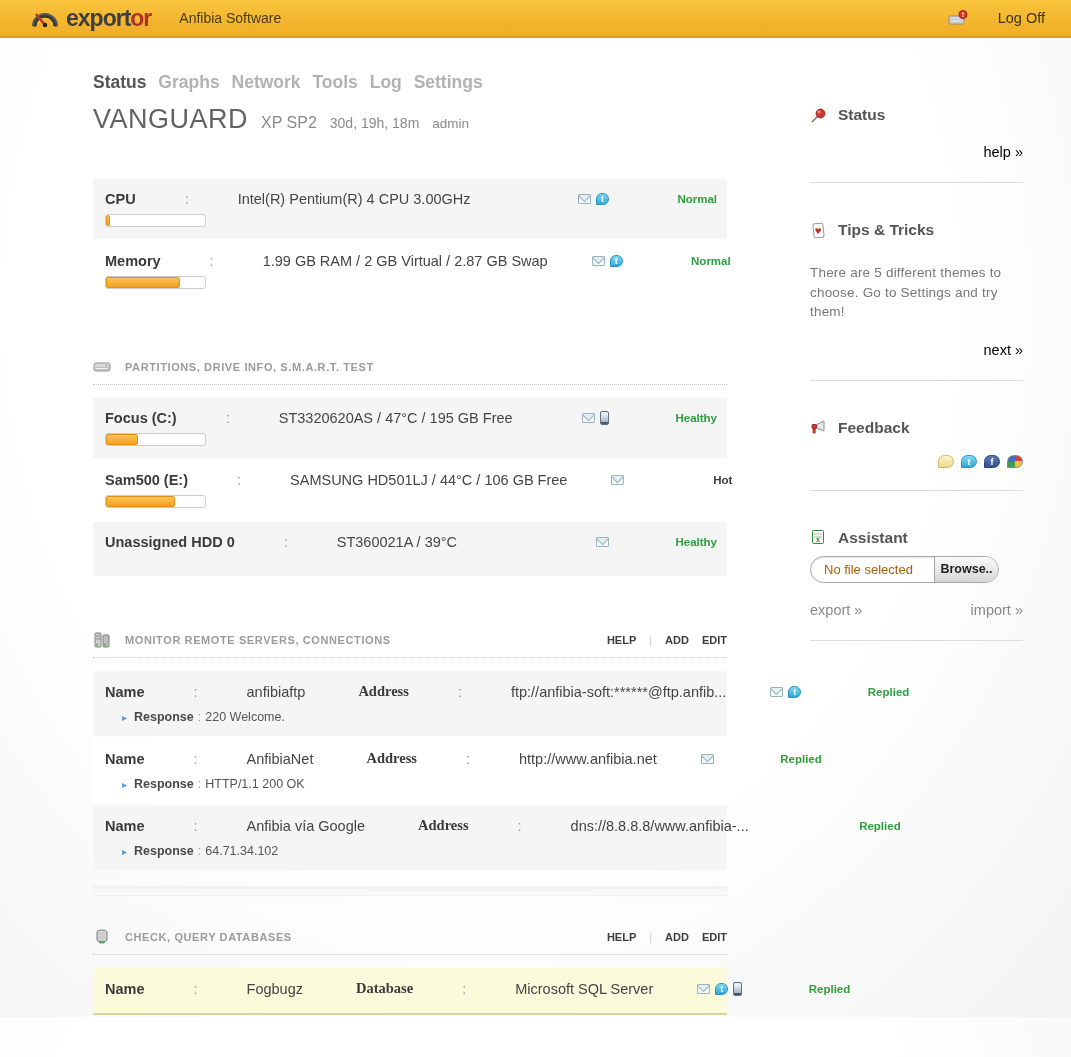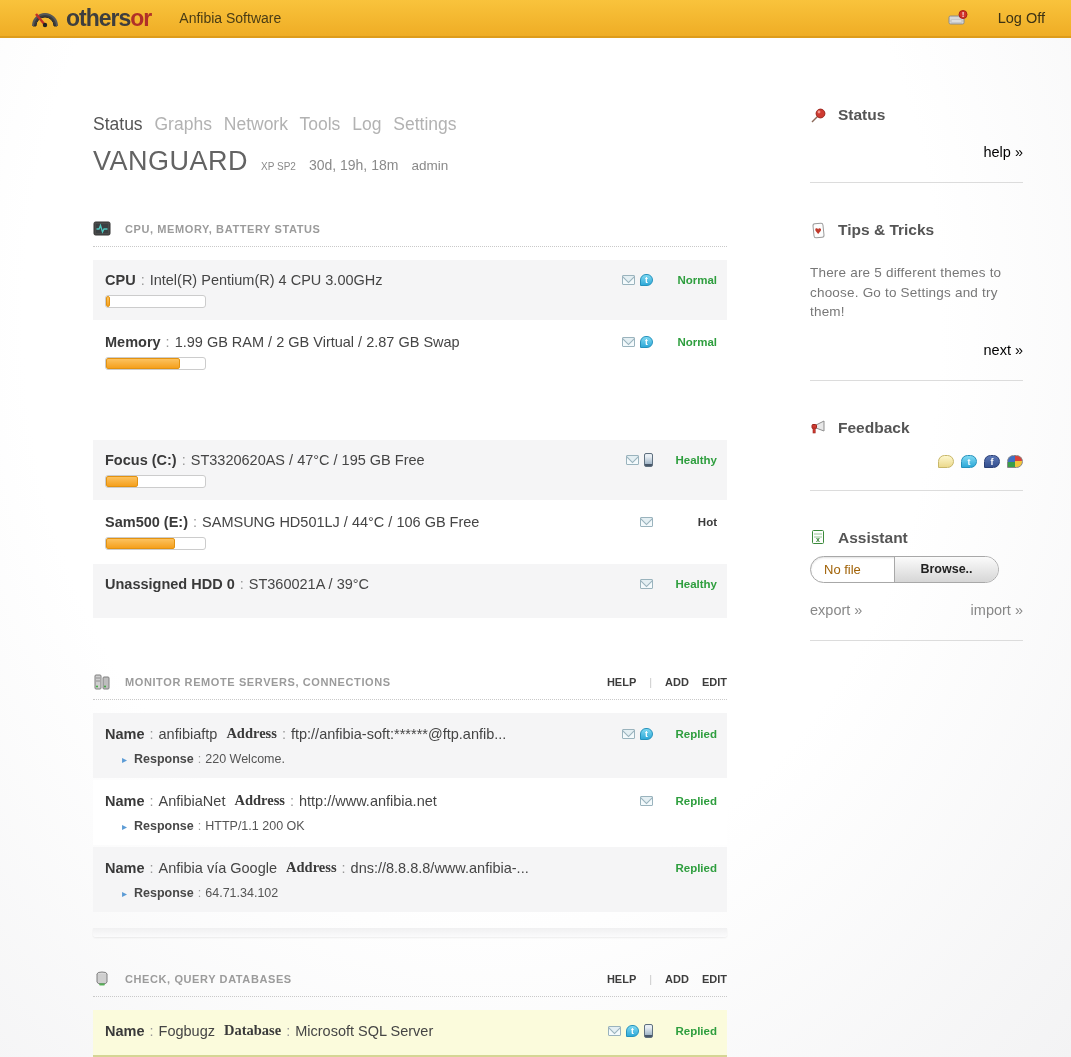--- a/index.html
+++ b/index.html
@@ -22,41 +22,41 @@
   .logo-text .or { color: #b03028; }
   .company { margin-left: 28px; font-size: 14px; color: #4a3c14; }
   .topbar-right { margin-left: auto; display: flex; align-items: center; gap: 30px; }
   .hd-drive { position: relative; width: 20px; height: 16px; cursor: pointer; }
   .logoff { font-size: 14.5px; color: #3c3214; cursor: pointer; }
   
   .main-wrap { display: flex; padding-left: 93px; }
   .col-main { width: 634px; }
   .col-side { width: 213px; margin-left: 83px; padding-top: 68px; }
   
-  .nav { margin-top: 76px; font-size: 17.5px; font-weight: normal; color: #b2b2b2; }
+  .nav { margin-top: 34px; font-size: 17.5px; font-weight: bold; color: #b2b2b2; }
   .nav span { margin-right: 7px; cursor: pointer; }
   .nav span.active { color: #555; }
   .title-line { margin-top: 11px; display: flex; align-items: baseline; }
   .machine-name { font-size: 27px; color: #636363; letter-spacing: 0.5px; }
-  .machine-os { font-size: 10px; color: #8a8a8a; margin-left: 13px; }
+  .machine-os { font-size: 16px; color: #8a8a8a; margin-left: 13px; }
   .machine-uptime { font-size: 14px; color: #8a8a8a; margin-left: 13px; }
   .machine-user { font-size: 13.5px; color: #8a8a8a; margin-left: 13px; }
   
   .section { margin-top: 44px; }
   .sec-head { display: flex; align-items: center; border-bottom: 1px dotted #c9c9c9; padding-bottom: 9px; }
   .sec-icon { width: 18px; height: 16px; margin-right: 14px; flex: none; }
   .sec-title { font-size: 11px; font-weight: bold; color: #9b9b9b; letter-spacing: 0.6px; }
   .sec-actions { margin-left: auto; font-size: 11px; font-weight: bold; color: #3d3d3d; display: flex; align-items: center; }
   .sec-actions .act { cursor: pointer; margin-left: 13px; }
   .sec-actions .pipe { color: #c9c9c9; font-weight: normal; margin-left: 13px; }
   .rows { margin-top: 13px; }
   .row { padding: 12px 10px 12px 12px; margin-bottom: 2px; background: #fff; }
   .row.gray { background: #f5f5f6; }
   .row.yellow { background: #fbfbdc; border-bottom: 2px solid #d5d595; padding-bottom: 16px; }
-  .row-top { display: flex; align-items: center; font-size: 14.5px; }
+  .row-top { display: flex; align-items: center; font-size: 14.5px; gap: 44px; }
   .lbl { font-weight: bold; color: #3a3a3a; white-space: pre; }
   .lbl2 { margin-left: 9px; font-family: Liberation Serif, serif; }
   .sep { color: #999; margin: 0 5px; }
   .val { color: #454545; white-space: pre; }
   .icons { margin-left: auto; display: flex; align-items: center; gap: 5px; }
   .status { width: 64px; flex: none; text-align: right; font-size: 11.5px; font-weight: bold; }
   .status.green { color: #2e9e3e; }
   .status.dark { color: #3a3a3a; }
   .bar { margin-top: 7px; width: 101px; height: 13px; background: #fff; border: 1px solid #ccc; border-radius: 3px; }
   .bar-fill { height: 100%; background: linear-gradient(#fcc25f, #f5a01d); border: 1px solid #e3920f; border-radius: 2px; }
@@ -89,38 +89,38 @@
   .bub { display: inline-block; width: 16px; height: 13px; border-radius: 8px 8px 8px 0;
     font-size: 9px; font-weight: bold; text-align: center; line-height: 12px; cursor: pointer; }
   .bub.yellow { background: linear-gradient(#fdf7cd, #ecd98c); border: 1px solid #c8b768; color: transparent; }
   .bub.tw { background: linear-gradient(#7fd9f2, #2fa9d8); border: 1px solid #2492bd; color: #fff; }
   .bub.fb { background: linear-gradient(#5c77b5, #34508f); border: 1px solid #2b4077; color: #fff; }
   .bub.share { background: conic-gradient(#d9413a 0 25%, #f3c43a 25% 50%, #3b9e48 50% 75%, #3f6fc4 75% 100%);
     border: 1px solid #888; color: transparent; }
   .file-pill { margin-top: 9px; display: flex; width: 189px; height: 27px; border: 1px solid #a8a8a8;
     border-radius: 14px; overflow: hidden; background: #fff; box-shadow: inset 0 1px 2px rgba(0,0,0,0.12); }
   .file-text { flex: 1; line-height: 25px; padding-left: 13px; color: #a16207; font-size: 13px; }
-  .btn-browse { width: 104px; background: linear-gradient(#fbfbfb, #d6d6d6); border-left: 1px solid #a8a8a8;
+  .btn-browse { width: 64px; background: linear-gradient(#fbfbfb, #d6d6d6); border-left: 1px solid #a8a8a8;
     font-weight: bold; font-size: 12.5px; color: #222; line-height: 25px; text-align: center; cursor: pointer; }
   .assist-links { display: flex; justify-content: space-between; margin-top: 19px;
     font-size: 14.5px; color: #888; }
   .assist-links span { cursor: pointer; }
 </style>
 </head>
 <body>
 
 <div class="topbar">
   <div class="logo">
     <svg width="30" height="24" viewBox="0 0 30 24">
       <path d="M3 20 A12 12 0 0 1 27 20 L24 20 A9 9 0 0 0 6 20 Z" fill="#3c3c3c" stroke="#2a2a2a" stroke-width="1"></path>
       <path d="M3 20 A12 12 0 0 1 27 20" fill="none" stroke="#585858" stroke-width="2"></path>
       <line x1="15" y1="19" x2="6" y2="8" stroke="#c03028" stroke-width="2.4"></line>
       <circle cx="15" cy="19" r="2.2" fill="#222"></circle>
     </svg>
-    <span class="logo-text"><span>others</span><span class="or">or</span></span>
+    <span class="logo-text"><span>export</span><span class="or">or</span></span>
   </div>
   <span class="company">Anfibia Software</span>
   <div class="topbar-right">
     <div class="hd-drive">
       <svg width="20" height="16" viewBox="0 0 20 16">
         <rect x="1" y="6" width="15" height="8" rx="1.5" fill="#d8d8d8" stroke="#8a8a8a"></rect>
         <rect x="3" y="10" width="11" height="2" fill="#f4f4f4" stroke="#9a9a9a" stroke-width="0.5"></rect>
         <circle cx="15" cy="4.5" r="4" fill="#d2332a" stroke="#a82017"></circle>
         <text x="15" y="7" text-anchor="middle" font-size="6.5" font-weight="bold" fill="#fff" font-family="Liberation Sans, sans-serif">!</text>
       </svg>
@@ -143,28 +143,20 @@
     </div>
 
     <div class="title-line">
       <span class="machine-name">VANGUARD</span>
       <span class="machine-os">XP SP2</span>
       <span class="machine-uptime">30d, 19h, 18m</span>
       <span class="machine-user">admin</span>
     </div>
 
     <div class="section">
-      <div class="sec-head">
-        <svg class="sec-icon" viewBox="0 0 18 16">
-          <rect x="1" y="1" width="16" height="13" rx="1.5" fill="#4a4a4a" stroke="#333"></rect>
-          <rect x="3" y="3" width="12" height="9" fill="#3a3f42"></rect>
-          <polyline points="3.5,8 6,8 7.5,4.5 9.5,11 11,8 14.5,8" fill="none" stroke="#4fc8c0" stroke-width="1.3"></polyline>
-        </svg>
-        <span class="sec-title">CPU, MEMORY, BATTERY STATUS</span>
-      </div>
       <div class="rows">
         <div class="row gray">
           <div class="row-top">
             <span class="lbl">CPU</span>
             <span class="sep">:</span>
             <span class="val">Intel(R) Pentium(R) 4 CPU 3.00GHz</span>
             <span class="icons">
               <span class="ic-mail"></span>
               <span class="ic-tw">t</span>
             </span>
@@ -186,20 +178,28 @@
             <span class="status green">Normal</span>
           </div>
           <div class="bar">
               <div class="bar-fill" style="width: 75%;"></div>
             </div>
         </div>
       </div>
     </div>
 
     <div class="section" style="margin-top:58px">
+      <div class="sec-head">
+        <svg class="sec-icon" viewBox="0 0 18 16">
+          <rect x="1" y="4" width="16" height="8" rx="2" fill="#d9d9d9" stroke="#8f8f8f"></rect>
+          <rect x="3" y="8.5" width="12" height="2" fill="#f5f5f5" stroke="#9a9a9a" stroke-width="0.5"></rect>
+          <circle cx="13.5" cy="6.5" r="0.8" fill="#8f8f8f"></circle>
+        </svg>
+        <span class="sec-title">PARTITIONS, DRIVE INFO, S.M.A.R.T. TEST</span>
+      </div>
       <div class="rows">
         <div class="row gray">
           <div class="row-top">
             <span class="lbl">Focus (C:)</span>
             <span class="sep">:</span>
             <span class="val">ST3320620AS / 47°C / 195 GB Free</span>
             <span class="icons">
               <span class="ic-mail"></span>
               <span class="ic-phone"></span>
             </span>

